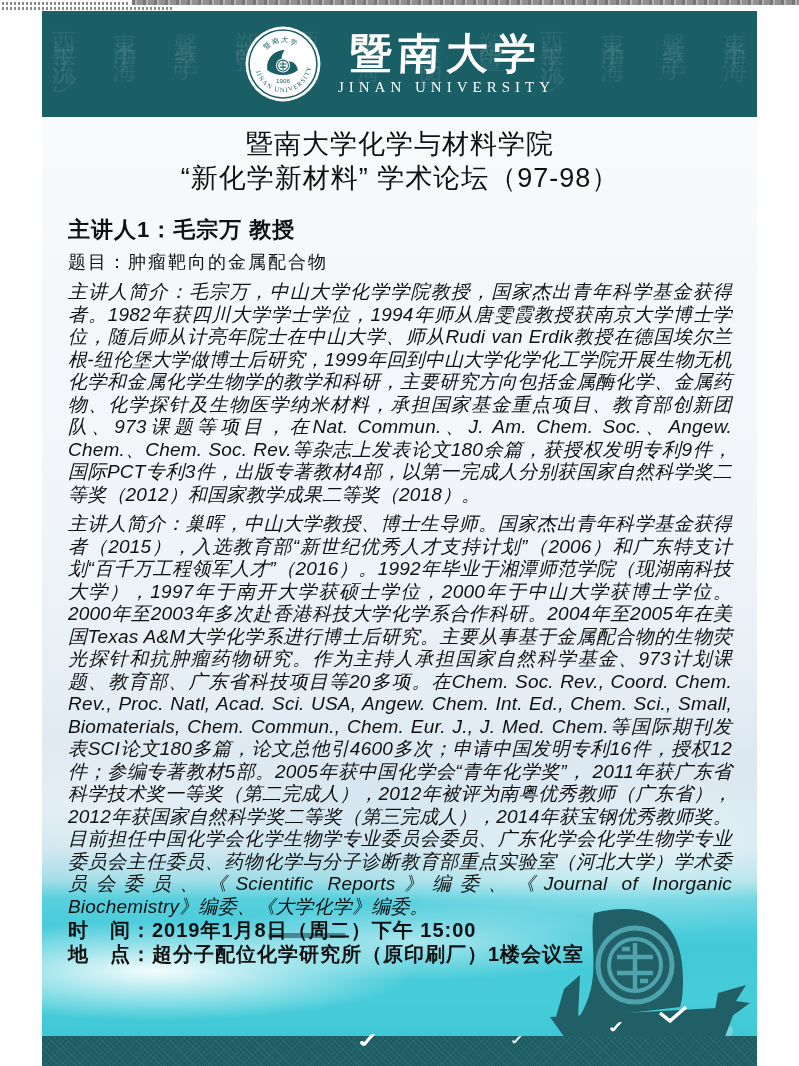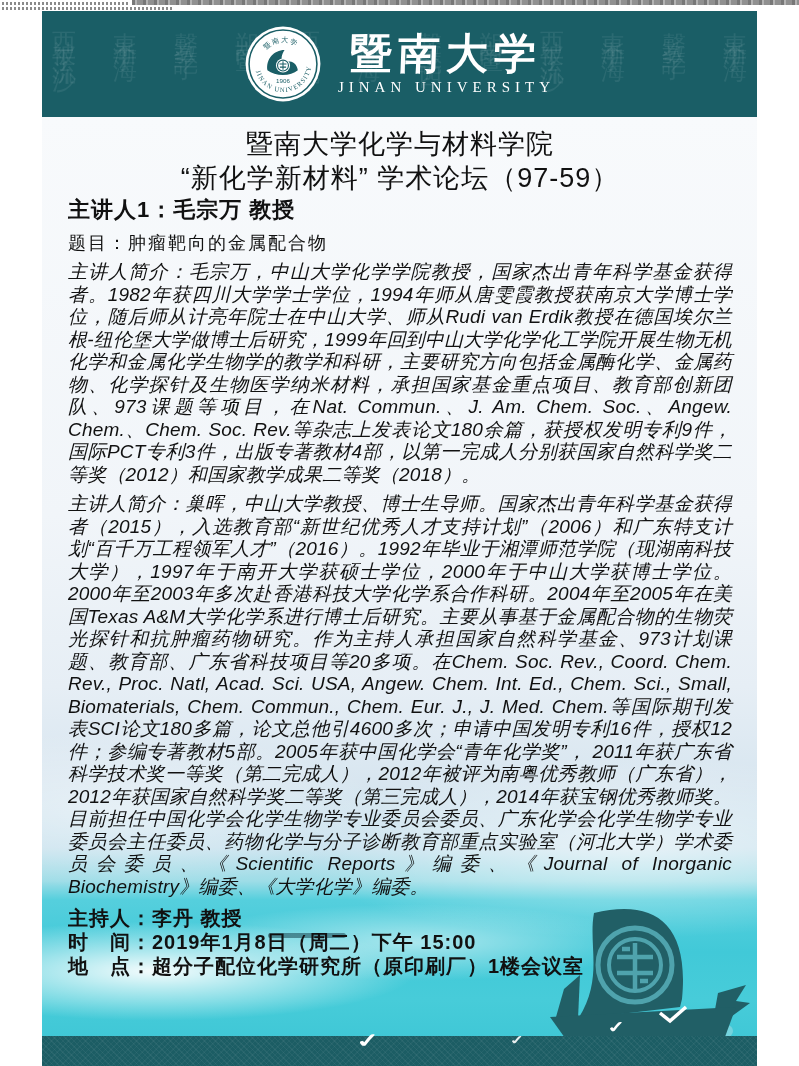--- a/index.html
+++ b/index.html
@@ -58,23 +58,23 @@
       radial-gradient(ellipse 420px 80px at 16% 90%, rgba(255,255,255,.95), rgba(255,255,255,0) 62%),
       radial-gradient(ellipse 330px 55px at 52% 87%, rgba(255,255,255,.55), rgba(255,255,255,0) 70%),
       radial-gradient(ellipse 520px 140px at 82% 77%, rgba(255,255,255,.55), rgba(255,255,255,0) 65%),
       radial-gradient(ellipse 420px 120px at 10% 73%, rgba(255,255,255,.45), rgba(255,255,255,0) 65%),
       linear-gradient(180deg,#f8fafc 0%,#f1f5f9 42%,#e6eef5 60%,#d8e6f0 70%,#c9e2ee 77%,#9edde7 80.5%,#55cfdd 82.5%,#41c9d8 88%,#47ccd9 93%,#3ac4d4 100%);
   }
   .inner { position:relative; z-index:5; padding:10px 25px 0 26px; }
 
   .title-line { text-align:center; font-size:27px; font-weight:normal; line-height:34px; letter-spacing:1px; }
 
-  .speaker-heading { font-size:22px; font-weight:bold; line-height:26px; margin-top:2px; letter-spacing:1px; }
+  .speaker-heading { font-size:22px; font-weight:bold; line-height:26px; margin-top:22px; letter-spacing:1px; }
   .speaker-topic {
-    font-family:Liberation Sans, sans-serif; font-size:18px; line-height:22px;
+    font-family:Liberation Mono, monospace; font-size:18px; line-height:22px;
     margin-top:9px; letter-spacing:2px;
   }
   .speaker-bio {
     font-size:19px; line-height:22.5px; text-align:justify; margin-top:7px;
     letter-spacing:0.2px;
     font-style:italic;
   }
   .info-line { font-size:20px; font-weight:bold; line-height:24px; margin-top:0; letter-spacing:1px; }
   .info-line.first { margin-top:8px; }
 
@@ -148,33 +148,32 @@
         <div class="wordmark">
           <div class="wordmark-cn">暨南大学</div>
           <div class="wordmark-en">JINAN UNIVERSITY</div>
         </div>
       </div>
     </div>
 
     <div class="content">
       <div class="inner">
         <div class="title-line">暨南大学化学与材料学院</div>
-        <div class="title-line">“新化学新材料” 学术论坛（97-59）</div>
+        <div class="title-line">“新化学新材料” 学术论坛（97-98）</div>
 
         <div>
           <div class="speaker-heading">主讲人1：毛宗万  教授</div>
           <div class="speaker-topic">题目：肿瘤靶向的金属配合物</div>
           <div class="speaker-bio">主讲人简介：毛宗万，中山大学化学学院教授，国家杰出青年科学基金获得者。1982年获四川大学学士学位，1994年师从唐雯霞教授获南京大学博士学位，随后师从计亮年院士在中山大学、师从Rudi van Erdik教授在德国埃尔兰根-纽伦堡大学做博士后研究，1999年回到中山大学化学化工学院开展生物无机化学和金属化学生物学的教学和科研，主要研究方向包括金属酶化学、金属药物、化学探针及生物医学纳米材料，承担国家基金重点项目、教育部创新团队、973课题等项目，在Nat. Commun.、J. Am. Chem. Soc.、Angew. Chem.、Chem. Soc. Rev.等杂志上发表论文180余篇，获授权发明专利9件，国际PCT专利3件，出版专著教材4部，以第一完成人分别获国家自然科学奖二等奖（2012）和国家教学成果二等奖（2018）。</div>
         </div>
 
         <div>
           <div class="speaker-bio">主讲人简介：巢晖，中山大学教授、博士生导师。国家杰出青年科学基金获得者（2015），入选教育部“新世纪优秀人才支持计划”（2006）和广东特支计划“百千万工程领军人才”（2016）。1992年毕业于湘潭师范学院（现湖南科技大学），1997年于南开大学获硕士学位，2000年于中山大学获博士学位。2000年至2003年多次赴香港科技大学化学系合作科研。2004年至2005年在美国Texas A&amp;M大学化学系进行博士后研究。主要从事基于金属配合物的生物荧光探针和抗肿瘤药物研究。作为主持人承担国家自然科学基金、973计划课题、教育部、广东省科技项目等20多项。在Chem. Soc. Rev., Coord. Chem. Rev., Proc. Natl, Acad. Sci. USA, Angew. Chem. Int. Ed., Chem. Sci., Small, Biomaterials, Chem. Commun., Chem. Eur. J., J. Med. Chem.等国际期刊发表SCI论文180多篇，论文总他引4600多次；申请中国发明专利16件，授权12件；参编专著教材5部。2005年获中国化学会“青年化学奖”， 2011年获广东省科学技术奖一等奖（第二完成人），2012年被评为南粤优秀教师（广东省），2012年获国家自然科学奖二等奖（第三完成人），2014年获宝钢优秀教师奖。目前担任中国化学会化学生物学专业委员会委员、广东化学会化学生物学专业委员会主任委员、药物化学与分子诊断教育部重点实验室（河北大学）学术委员会委员、《Scientific Reports》编委、《Journal of Inorganic Biochemistry》编委、《大学化学》编委。</div>
         </div>
 
-        <div class="info-line first">主持人：李丹 教授</div>
         <div class="info-line">时　间：2019年1月8日（周二）下午 15:00</div>
         <div class="info-line">地　点：超分子配位化学研究所（原印刷厂）1楼会议室</div>
 
       </div>
     </div>
 
     <div class="horizon-ship"></div>
 
     <svg class="boat-svg" viewBox="0 0 225 145">
 

